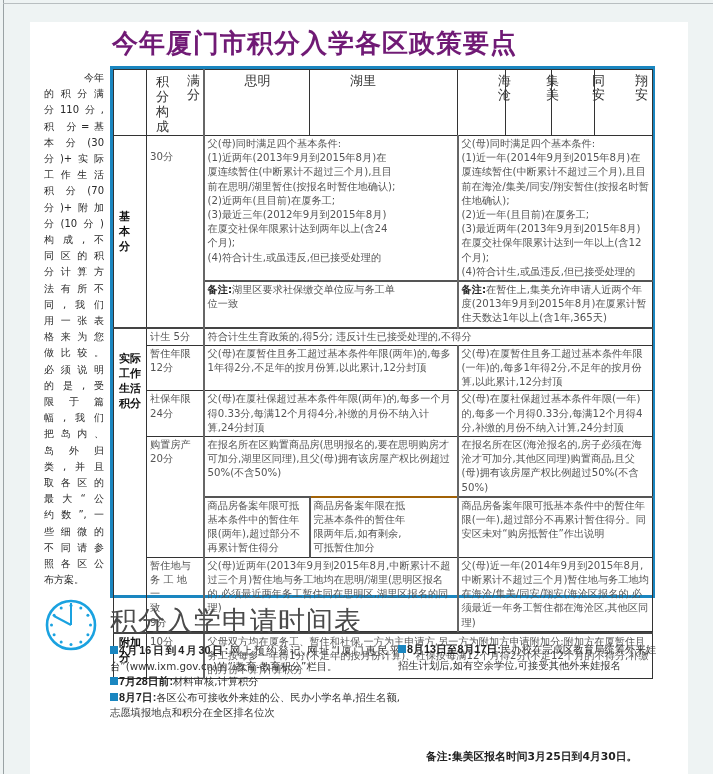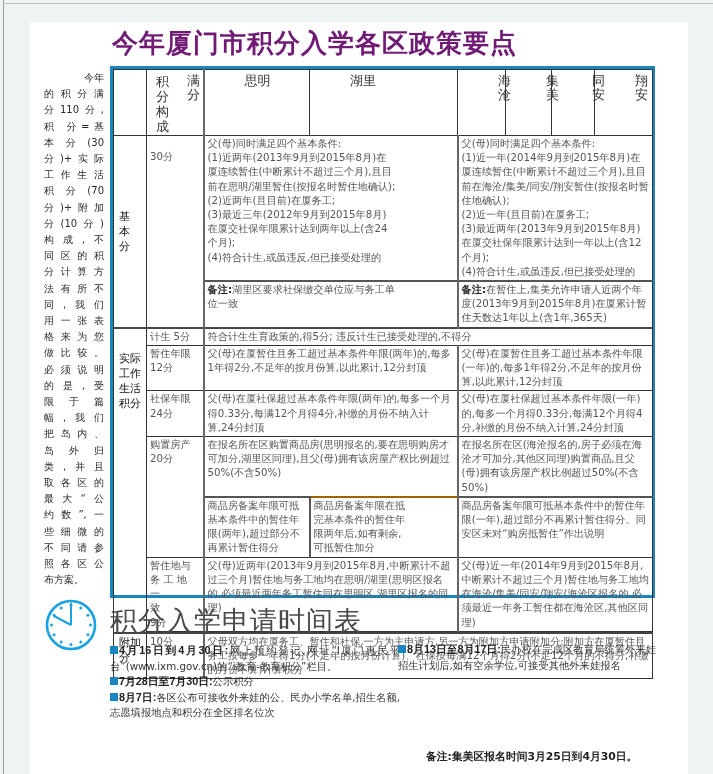--- a/index.html
+++ b/index.html
@@ -39,21 +39,21 @@
   }
   table.policy {
     border-collapse: collapse; width: 539px; height: 526px; table-layout: fixed;
     font-size: 10.2px; line-height: 14.2px; color: #555;
   }
   table.policy td {
     border: 1px solid #333; vertical-align: top; padding: 1px 3px;
   }
   table.policy td.thick-l { border-left: 2px solid #666; }
   table.policy td.hdr { color: #333; font-size: 13px; padding-top: 4px; padding-left: 40px; }
-  table.policy td.comp { color: #111; font-weight: normal; font-size: 11px; text-align: left; }
+  table.policy td.comp { color: #111; font-weight: bold; font-size: 11px; text-align: left; }
   table.policy td.comp.mid { vertical-align: middle; }
   table.policy td.score { color: #555; }
   table.policy td.bold-note b { color: #222; }
   .vert { display: block; width: 12px; line-height: 15px; margin-left: 2px; }
   tr.sep-top td { border-top: 2px solid #444; }
 
   .clock {
     position: absolute; left: 44px; top: 598px; width: 54px; height: 54px;
   }
   .sub-title {
@@ -232,19 +232,19 @@
       <circle cx="17.2" cy="10.1" r="1.5"></circle>
   </g>
   <line x1="27" y1="27" x2="27" y2="5" stroke="#1aa2e0" stroke-width="2"></line>
   <line x1="27" y1="27" x2="10" y2="18" stroke="#1aa2e0" stroke-width="2"></line>
 </svg>
 
 <h2 class="sub-title">积分入学申请时间表</h2>
 
 <div class="sched left" id="sched-left">
     <p><span class="sq"></span><span class="date">4月16日到4月30日:</span><span>网上预约登记,网址“I厦门惠民平台”(www.ixm.gov.cn)的“i教育-教育积分”栏目。</span></p>
-    <p><span class="sq"></span><span class="date">7月28日至7月30日:</span><span>公示积分</span></p>
+    <p><span class="sq"></span><span class="date">7月28日前:</span><span>材料审核,计算积分</span></p>
     <p><span class="sq"></span><span class="date">8月7日:</span><span>各区公布可接收外来娃的公、民办小学名单,招生名额,志愿填报地点和积分在全区排名位次</span></p>
   </div>
 <div class="sched right" id="sched-right">
     <p><span class="sq"></span><span class="date">8月13日至8月17日:</span><span>民办校在完成区教育局统筹外来娃招生计划后,如有空余学位,可接受其他外来娃报名</span></p>
   </div>
 <div class="sched-note">备注:集美区报名时间3月25日到4月30日。</div>
 
 </body></html>

